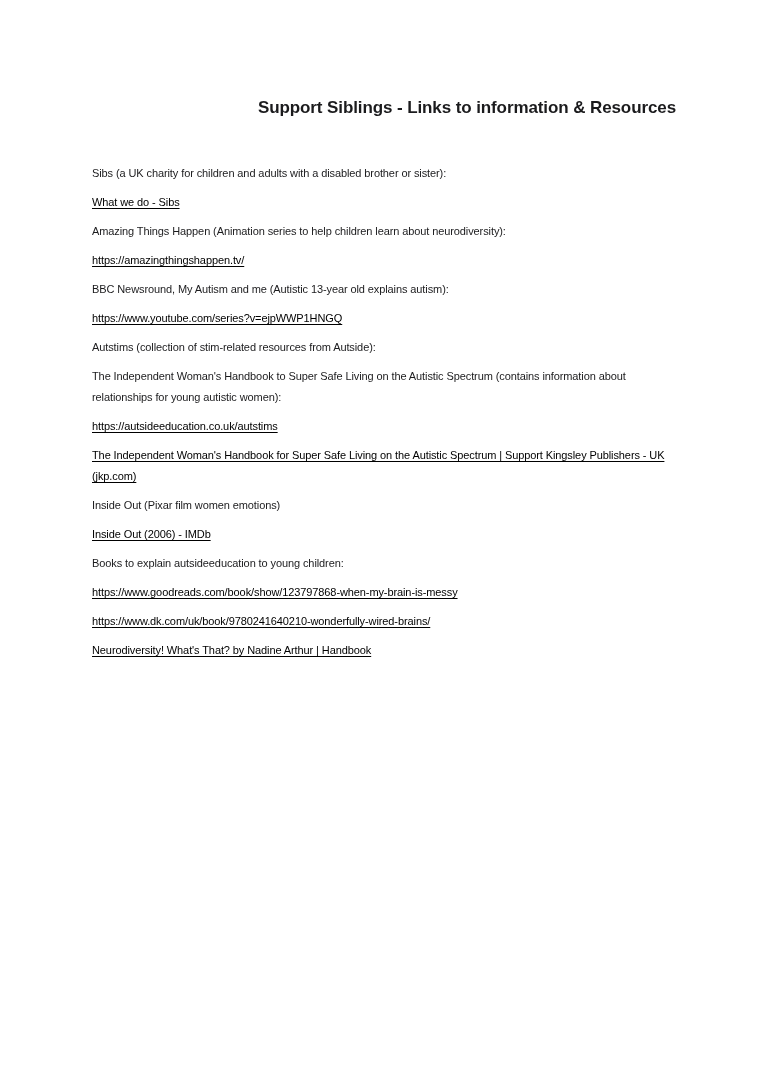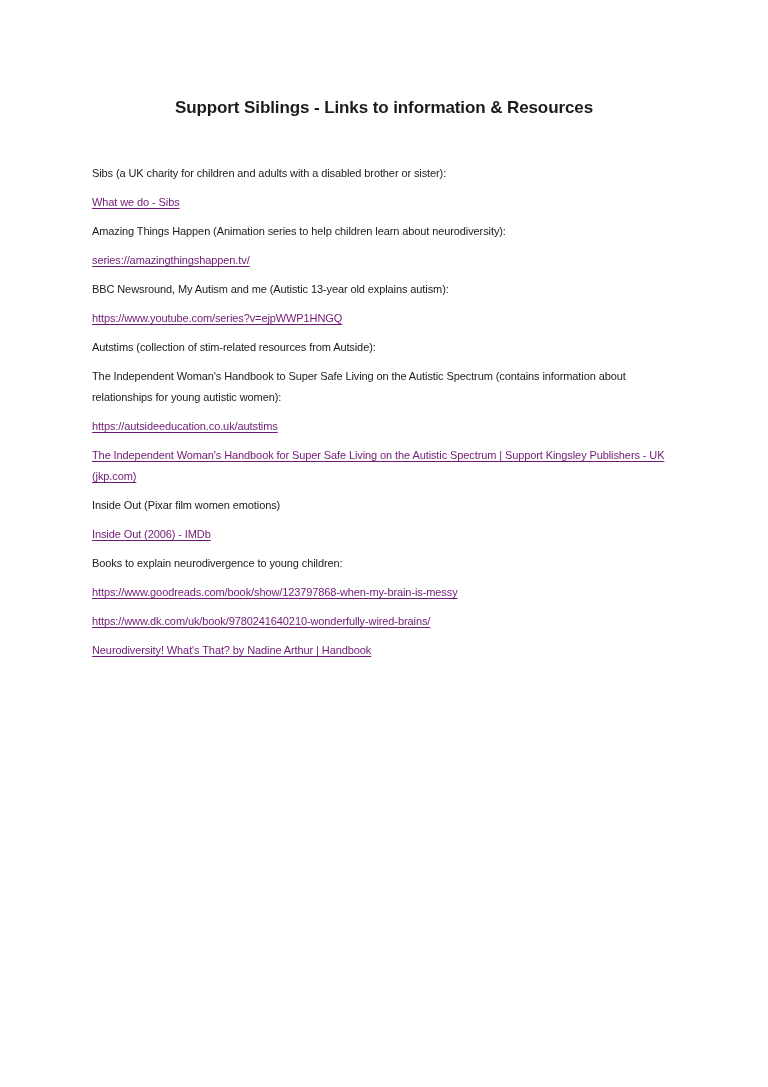--- a/index.html
+++ b/index.html
@@ -18,73 +18,73 @@
     box-sizing: border-box;
     width: 768px;
     height: 1087px;
     padding: 96px 92px 0 92px;
     background: #ffffff;
   }
   .doc-title {
     font-size: 17px;
     line-height: 24px;
     font-weight: bold;
-    text-align: center;
+    text-align: right;
     color: #1b1b1d;
     letter-spacing: -0.1px;
     margin: 0 0 43px 0;
   }
   .para {
     font-size: 11px;
     line-height: 21px;
     letter-spacing: -0.1px;
     margin: 0 0 8px 0;
   }
   .para.desc {
     color: #1b1b1d;
   }
   .para.link a {
-    color: #701a75;
+    color: #000000;
     text-decoration: underline;
     text-underline-offset: 2px;
     cursor: pointer;
   }
 </style>
 </head>
 <body>
 
 <div class="page">
 
   <h1 class="doc-title">Support Siblings - Links to information &amp; Resources</h1>
 
   <p class="para desc">Sibs (a UK charity for children and adults with a disabled brother or sister):</p>
 
   <p class="para link"><a>What we do - Sibs</a></p>
 
   <p class="para desc">Amazing Things Happen (Animation series to help children learn about neurodiversity):</p>
 
-  <p class="para link"><a>series://amazingthingshappen.tv/</a></p>
+  <p class="para link"><a>https://amazingthingshappen.tv/</a></p>
 
   <p class="para desc">BBC Newsround, My Autism and me (Autistic 13-year old explains autism):</p>
 
   <p class="para link"><a>https://www.youtube.com/series?v=ejpWWP1HNGQ</a></p>
 
   <p class="para desc">Autstims (collection of stim-related resources from Autside):</p>
 
   <p class="para desc">The Independent Woman's Handbook to Super Safe Living on the Autistic Spectrum (contains information about relationships for young autistic women):</p>
 
   <p class="para link"><a>https://autsideeducation.co.uk/autstims</a></p>
 
   <p class="para link"><a>The Independent Woman's Handbook for Super Safe Living on the Autistic Spectrum | Support Kingsley Publishers - UK (jkp.com)</a></p>
 
   <p class="para desc">Inside Out (Pixar film women emotions)</p>
 
   <p class="para link"><a>Inside Out (2006) - IMDb</a></p>
 
-  <p class="para desc">Books to explain neurodivergence to young children:</p>
+  <p class="para desc">Books to explain autsideeducation to young children:</p>
 
   <p class="para link"><a>https://www.goodreads.com/book/show/123797868-when-my-brain-is-messy</a></p>
 
   <p class="para link"><a>https://www.dk.com/uk/book/9780241640210-wonderfully-wired-brains/</a></p>
 
   <p class="para link"><a>Neurodiversity! What's That? by Nadine Arthur | Handbook</a></p>
 
 </div>
 
 </body></html>

